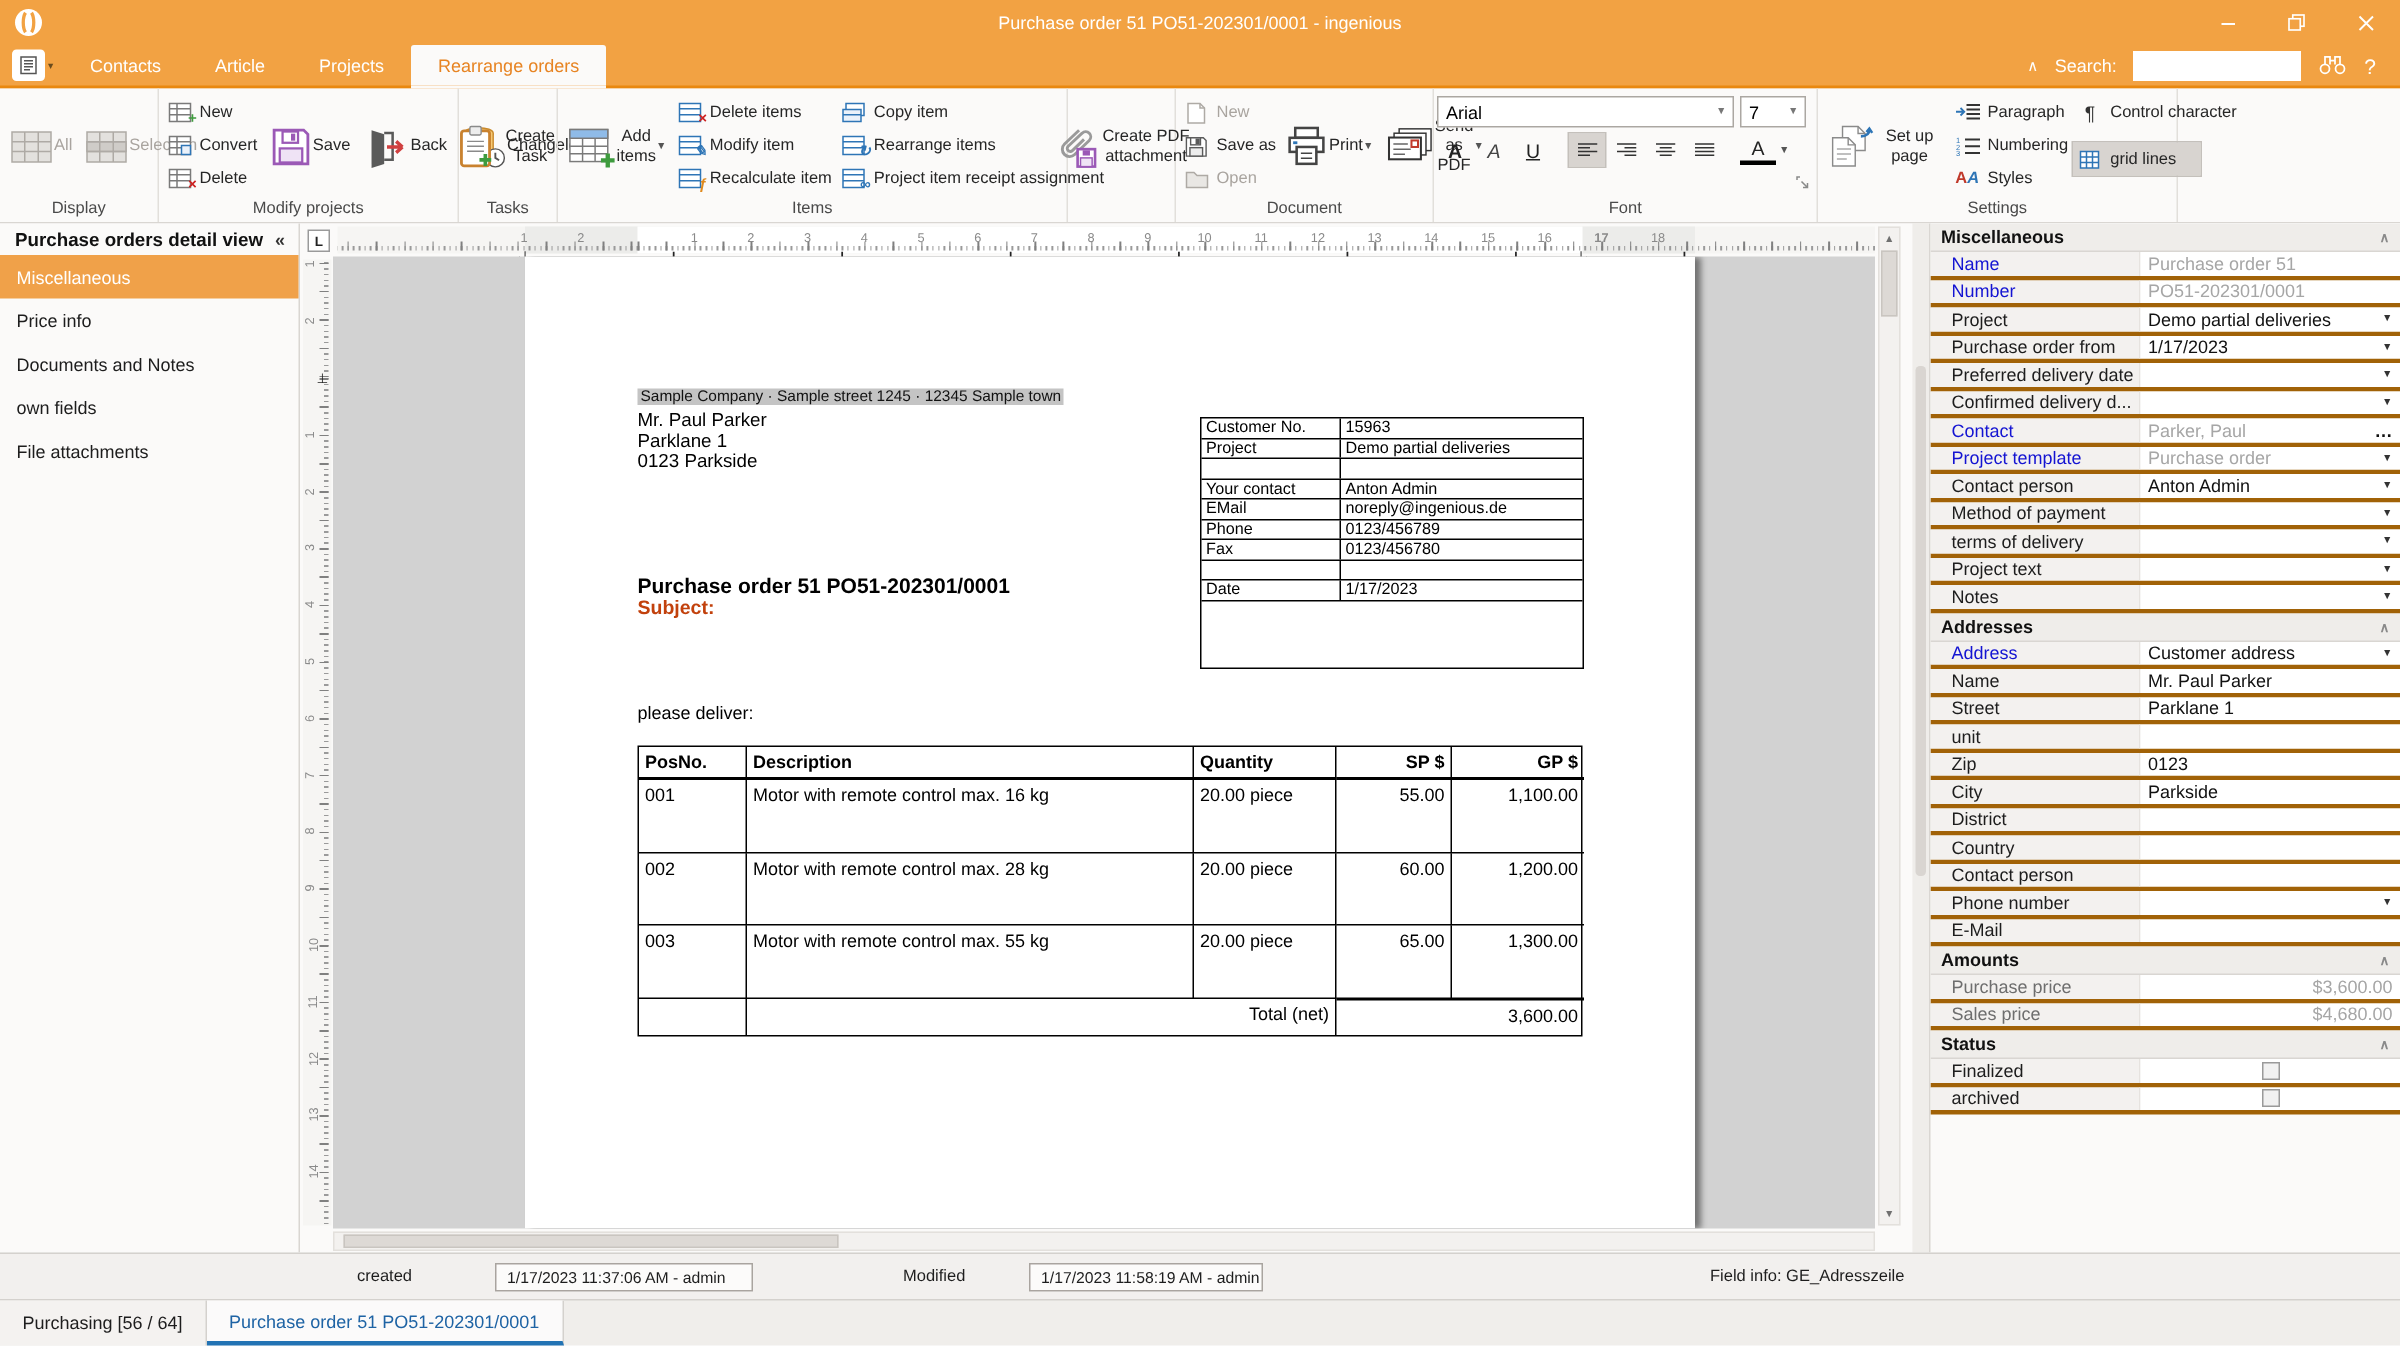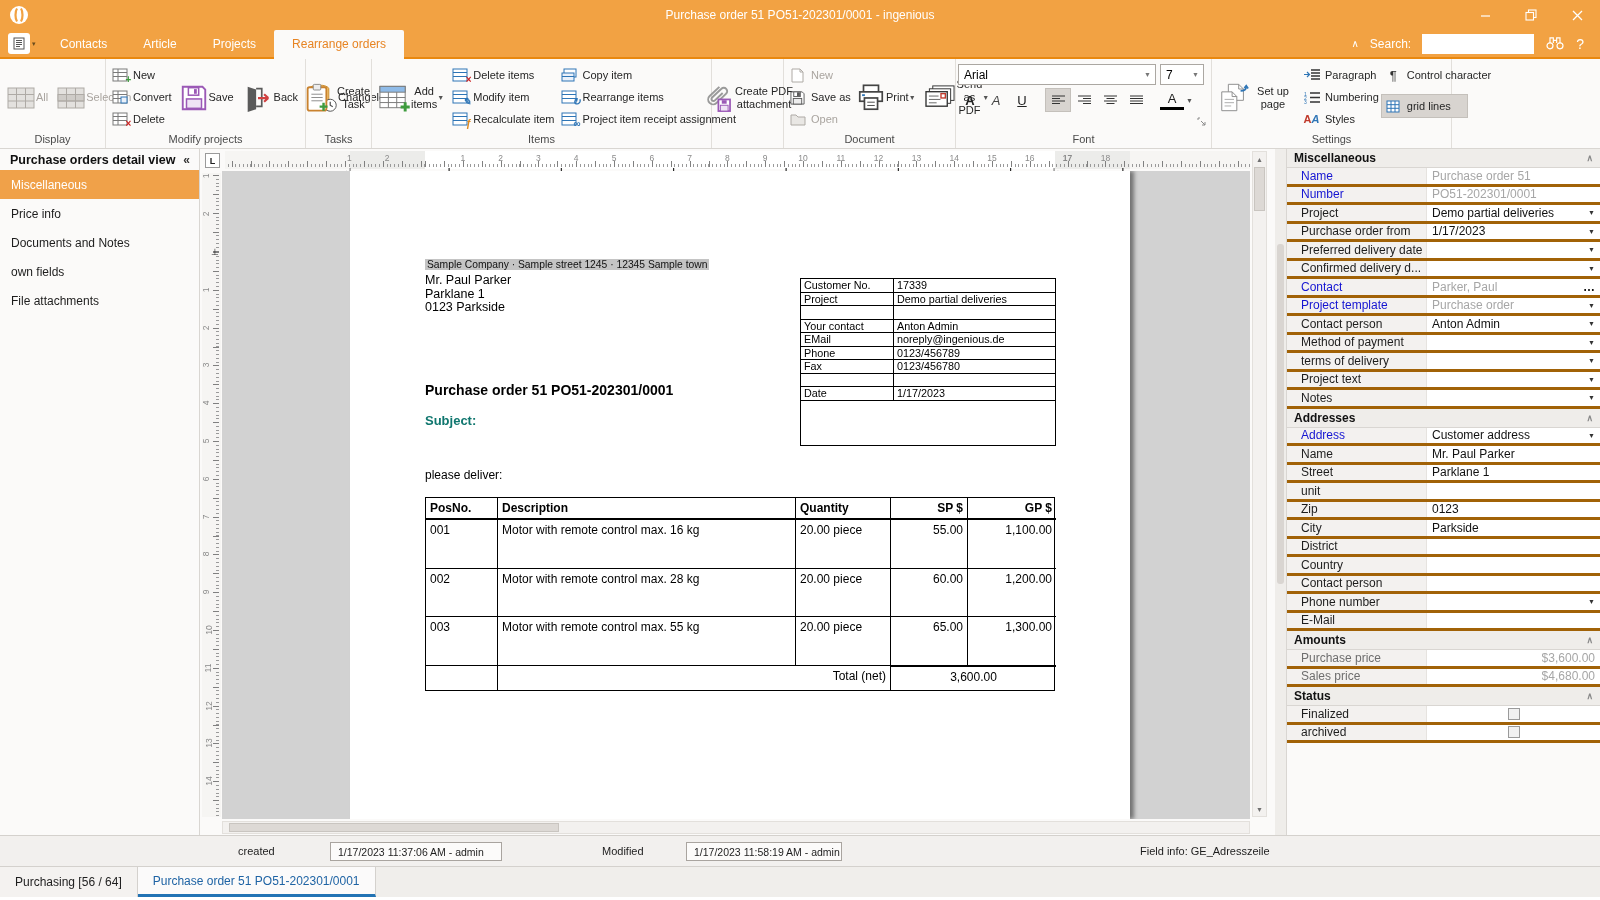--- a/index.html
+++ b/index.html
@@ -78,33 +78,33 @@
   .canvas{position:absolute;left:22px;top:22px;width:1028px;height:648px;background:#D2D2D2;overflow:hidden}
   .page{position:absolute;left:128px;top:0;width:780px;height:648px;background:#fff;box-shadow:4px 0 4px rgba(0,0,0,.45)}
   .sender{position:absolute;left:75px;top:88px;font-size:10.3px;background:#C4C4C4;padding:0 2px;color:#111;white-space:nowrap}
   .rcpt{position:absolute;left:75px;top:103px;font-size:12.5px;line-height:13.5px;color:#000}
   .infobox{position:absolute;left:450px;top:107px;width:256px;border:1px solid #000;padding-bottom:44px;background:#fff}
   .irow{display:grid;grid-template-columns:93px 1fr;height:13.5px;font-size:10.8px;line-height:12px;border-bottom:1px solid #000}
   .irow:last-child{border-bottom:1px solid #000}
   .irow .c1{border-right:1px solid #000;padding:0 3px;overflow:hidden;white-space:nowrap}
   .irow .c2{padding:0 3px;overflow:hidden;white-space:nowrap}
   .dtitle{position:absolute;left:75px;top:211px;font-size:14px;font-weight:bold;color:#000}
-  .dsubject{position:absolute;left:75px;top:242px;font-size:13px;font-weight:bold;color:#0f766e}
+  .dsubject{position:absolute;left:75px;top:226px;font-size:13px;font-weight:bold;color:#c2410c}
   .ddeliver{position:absolute;left:75px;top:297px;font-size:12px;color:#000}
   .itable{position:absolute;left:75px;top:326px;width:630px;border:1px solid #000;background:#fff}
   .ithead,.itrow{display:grid;grid-template-columns:72px 298px 95px 77px 88px}
   .ithead>div{font-weight:bold;font-size:12px;padding:3px 4px;border-bottom:2px solid #000}
   .itrow>div{font-size:12px;padding:3px 4px;height:48.5px;border-bottom:1px solid #000}
   .ithead>div:not(:last-child),.itrow>div:not(:last-child){border-right:1px solid #000}
   .tr-right{text-align:right}
   .ittotal{display:grid;grid-template-columns:72px 393px 165px;height:24px}
   .ittotal>div{font-size:12px;padding:3px 4px}
   .ittotal .t1{border-right:1px solid #000}
   .ittotal .t2{text-align:right;border-right:1px solid #000}
-  .ittotal .t3{text-align:center;border-top:1px solid #000}
+  .ittotal .t3{text-align:right;border-top:1px solid #000}
   .vscroll{position:absolute;left:1052px;top:2px;width:15px;height:666px;background:#F3F1EF;border:1px solid #E3E0DC}
   .vscroll .arr{position:absolute;left:0;width:13px;height:14px;display:flex;align-items:center;justify-content:center;font-size:7px;color:#707070}
   .vscroll .thumb{position:absolute;left:1px;top:15px;width:11px;height:44px;background:#DDD9D5;border:1px solid #C9C5C0}
   .hscroll{position:absolute;left:22px;top:672px;width:1028px;height:13px;background:#F3F1EF;border:1px solid #E3E0DC}
   .hscroll .thumb{position:absolute;left:6px;top:1px;width:330px;height:9px;background:#DDD9D5;border:1px solid #C9C5C0}
 
   
   .panel{position:absolute;top:149px;left:1275px;width:325px;height:686px;background:#F3F1EF}
   .pscroll{position:absolute;left:0;top:0;width:11px;height:686px;background:#EFEDEA}
   .pscroll .thumb{position:absolute;left:2px;top:95px;width:7px;height:340px;background:#D9D5D1;border-radius:3px}
@@ -668,21 +668,21 @@
       <div class="page">
         <span class="sender">Sample Company · Sample street 1245 · 12345 Sample town</span>
         <div class="rcpt">
           <div>Mr. Paul Parker</div>
           <div>Parklane 1</div>
           <div>0123 Parkside</div>
         </div>
         <div class="infobox">
             <div class="irow">
               <div class="c1">Customer No.</div>
-              <div class="c2">17339</div>
+              <div class="c2">15963</div>
             </div>
             <div class="irow">
               <div class="c1">Project</div>
               <div class="c2">Demo partial deliveries</div>
             </div>
             <div class="irow">
               <div class="c1"></div>
               <div class="c2"></div>
             </div>
             <div class="irow">

